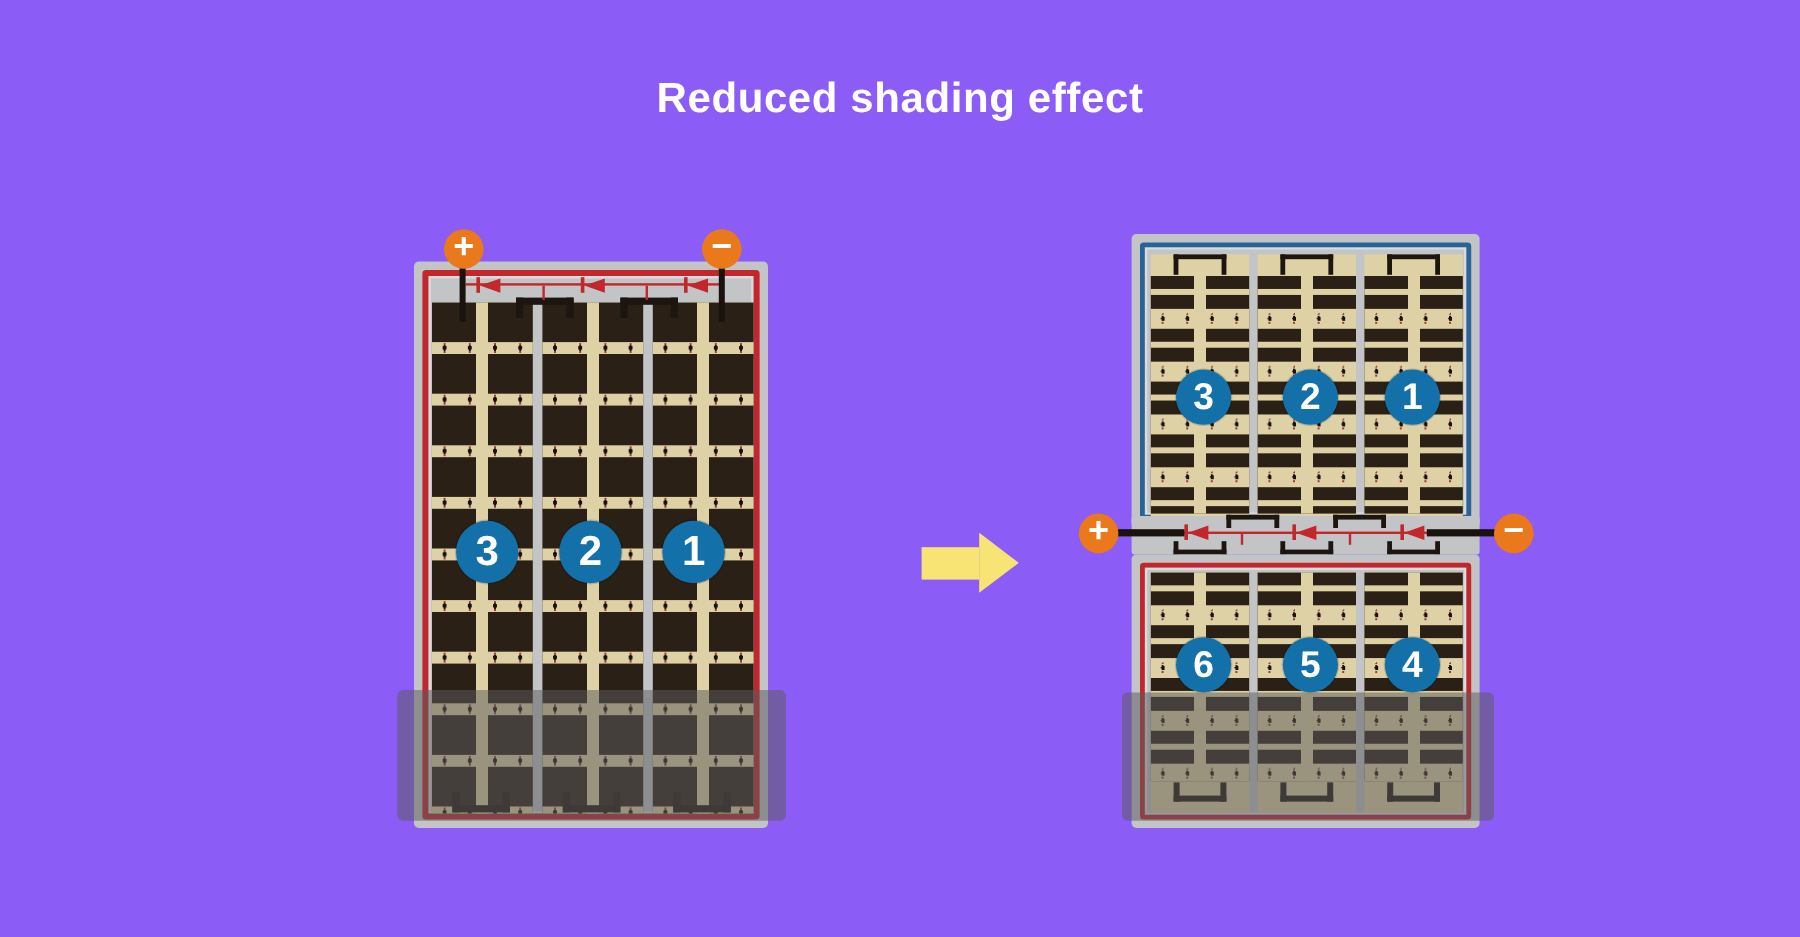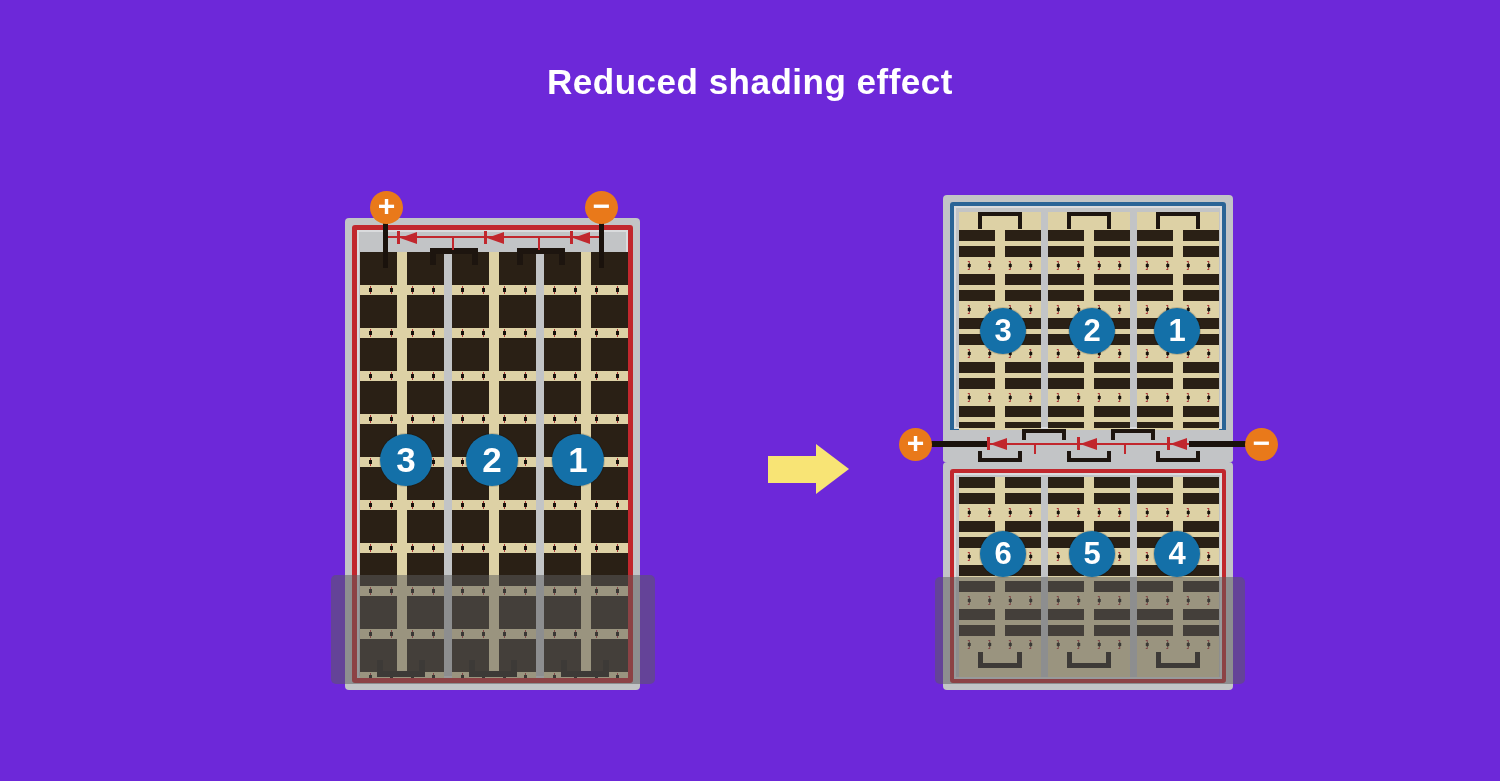--- a/index.html
+++ b/index.html
@@ -1,16 +1,16 @@
 <!DOCTYPE html>
 <html><head>
 <meta charset="utf-8">
 <style>
   html,body{margin:0;padding:0;background:#000;}
-  .stage{position:relative;width:1500px;height:781px;background:#6d28d9;overflow:hidden;
+  .stage{position:relative;width:1500px;height:781px;background:#8b5cf6;overflow:hidden;
          font-family:"Liberation Sans","DejaVu Sans",sans-serif;}
   .abs{position:absolute;}
   .title{position:absolute;left:0;right:0;top:62px;text-align:center;color:#fff;
          font-size:35px;font-weight:700;letter-spacing:0.5px;}
 
   
   .frame{background:#c2c4c6;border-radius:4px;}
   .border-box{box-sizing:border-box;border-radius:3px;
               box-shadow:inset 0 0 0 2px rgba(255,255,255,0.4);}
   .red-border{border:5px solid #c1272d;}

